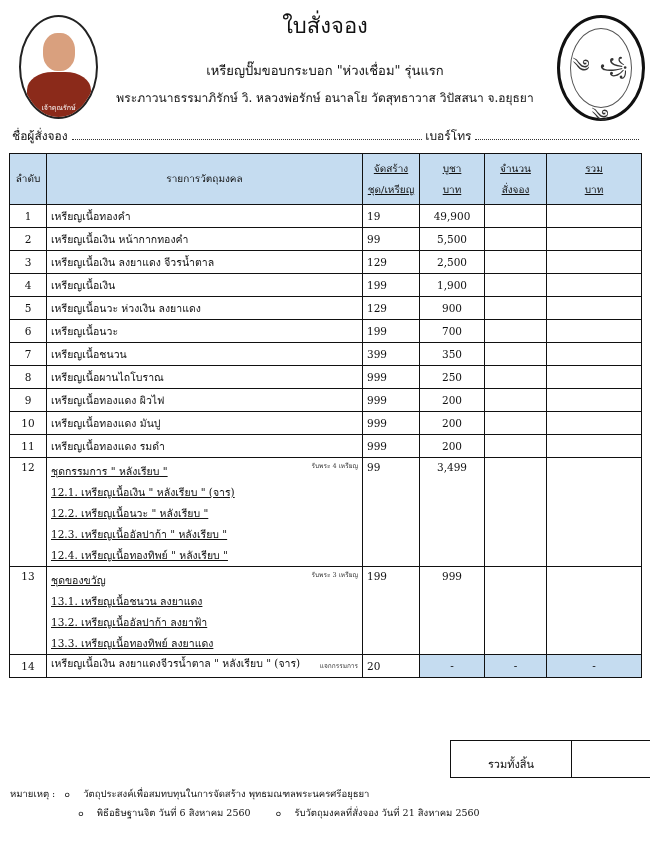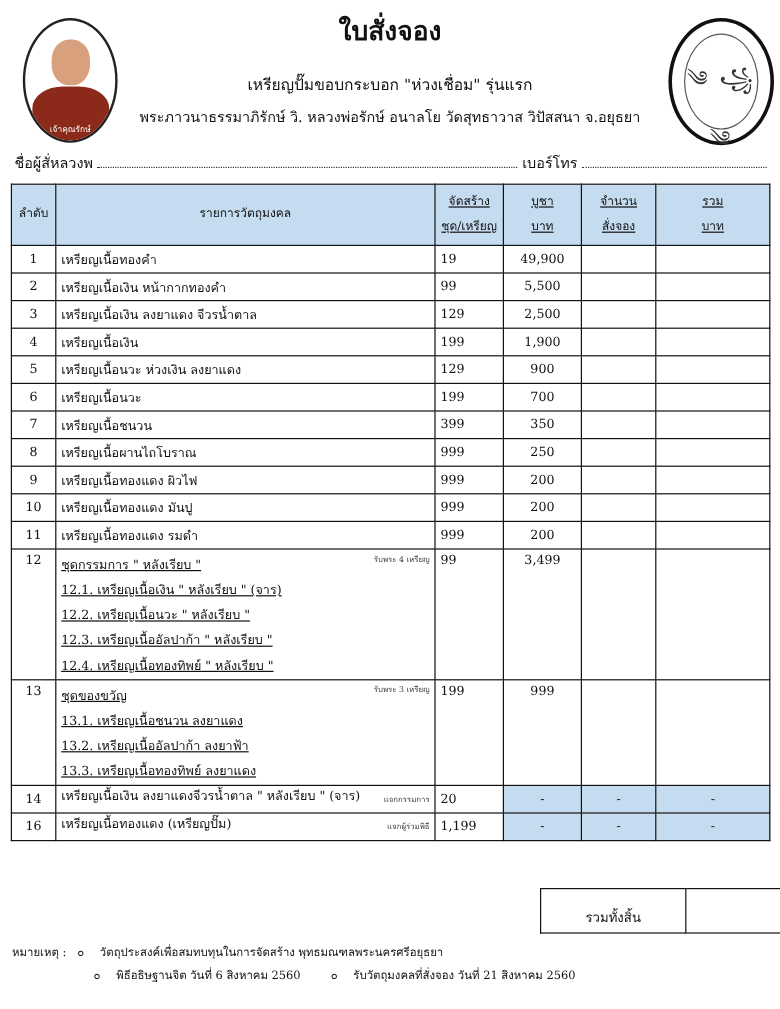--- a/index.html
+++ b/index.html
@@ -1,18 +1,18 @@
 <!DOCTYPE html>
 <html><head>
 <meta charset="utf-8">
 <style>
   html,body{margin:0;padding:0;background:#fff;}
   body{width:650px;height:841px;position:relative;overflow:hidden;font-family:"DejaVu Serif","Liberation Serif",serif;color:#111;}
   .abs{position:absolute;}
-  .title{left:0;width:650px;top:8px;text-align:center;font-size:22px;font-weight:bold;}
+  .title{left:0;width:650px;top:8px;text-align:center;font-size:22px;font-weight:normal;}
   .subtitle{left:0;width:650px;top:60px;text-align:center;font-size:13px;}
   .subtitle2{left:0;width:650px;top:88px;text-align:center;font-size:12px;}
   .portrait{left:19px;top:15px;width:75px;height:100px;border:2px solid #222;border-radius:50%;overflow:hidden;background:#fff;}
   .portrait .face{position:absolute;left:22px;top:16px;width:32px;height:38px;border-radius:45%;background:#d9a07e;}
   .portrait .robe{position:absolute;left:6px;top:55px;width:64px;height:45px;border-radius:40% 40% 0 0;background:#8b2a1a;}
   .portrait .cap{position:absolute;left:0;width:75px;bottom:4px;text-align:center;font-size:7px;color:#fff;}
   .seal{left:557px;top:15px;width:82px;height:100px;border:3px solid #111;border-radius:50%;background:#fff;}
   .seal .inner{position:absolute;left:10px;top:10px;right:10px;bottom:10px;border:1px solid #555;border-radius:50%;}
   .seal .yant{position:absolute;left:0;right:0;top:28px;text-align:center;font-size:18px;color:#333;letter-spacing:2px;}
   .fill-line{top:126px;font-size:12px;left:12px;width:628px;white-space:nowrap;overflow:hidden;}
@@ -46,21 +46,21 @@
 </div>
 <div class="abs title">ใบสั่งจอง</div>
 <div class="abs subtitle">เหรียญปั๊มขอบกระบอก "ห่วงเชื่อม"  รุ่นแรก</div>
 <div class="abs subtitle2">พระภาวนาธรรมาภิรักษ์ วิ.  หลวงพ่อรักษ์  อนาลโย  วัดสุทธาวาส วิปัสสนา  จ.อยุธยา</div>
 <div class="abs seal">
   <div class="inner"></div>
   <div class="yant">༄ ꧁ ༄</div>
 </div>
 
 <div class="abs fill-line">
-  <span>ชื่อผู้สั่หลวงพ</span>
+  <span>ชื่อผู้สั่งจอง</span>
   <span class="dots" style="width:350px"></span>
   <span>เบอร์โทร</span>
   <span class="dots" style="width:180px"></span>
 </div>
 
 <table class="order">
   <thead>
     <tr>
       <th class="c-no">ลำดับ</th>
       <th class="c-item" style="text-align:center">รายการวัตถุมงคล</th>
@@ -205,28 +205,20 @@
   </tbody>
   <tbody id="gift-rows">
       <tr>
         <td class="c-no">14</td>
         <td class="c-item"><span class="note" style="line-height:22px">แจกกรรมการ</span><span>เหรียญเนื้อเงิน ลงยาแดงจีวรน้ำตาล " หลังเรียบ "  (จาร)</span></td>
         <td class="c-qty">20</td>
         <td class="c-price blue">-</td>
         <td class="c-order blue">-</td>
         <td class="c-total blue">-</td>
       </tr>
-      <tr>
-        <td class="c-no">16</td>
-        <td class="c-item"><span class="note" style="line-height:22px">แจกผู้ร่วมพิธี</span><span>เหรียญเนื้อทองแดง (เหรียญปั๊ม)</span></td>
-        <td class="c-qty">1,199</td>
-        <td class="c-price blue">-</td>
-        <td class="c-order blue">-</td>
-        <td class="c-total blue">-</td>
-      </tr>
     </tbody>
 </table>
 
 <table class="grand">
   <tbody>
       <tr>
     <td style="width:118px;vertical-align:bottom;padding-bottom:4px">รวมทั้งสิ้น</td>
     <td></td>
   </tr>
 </tbody>

